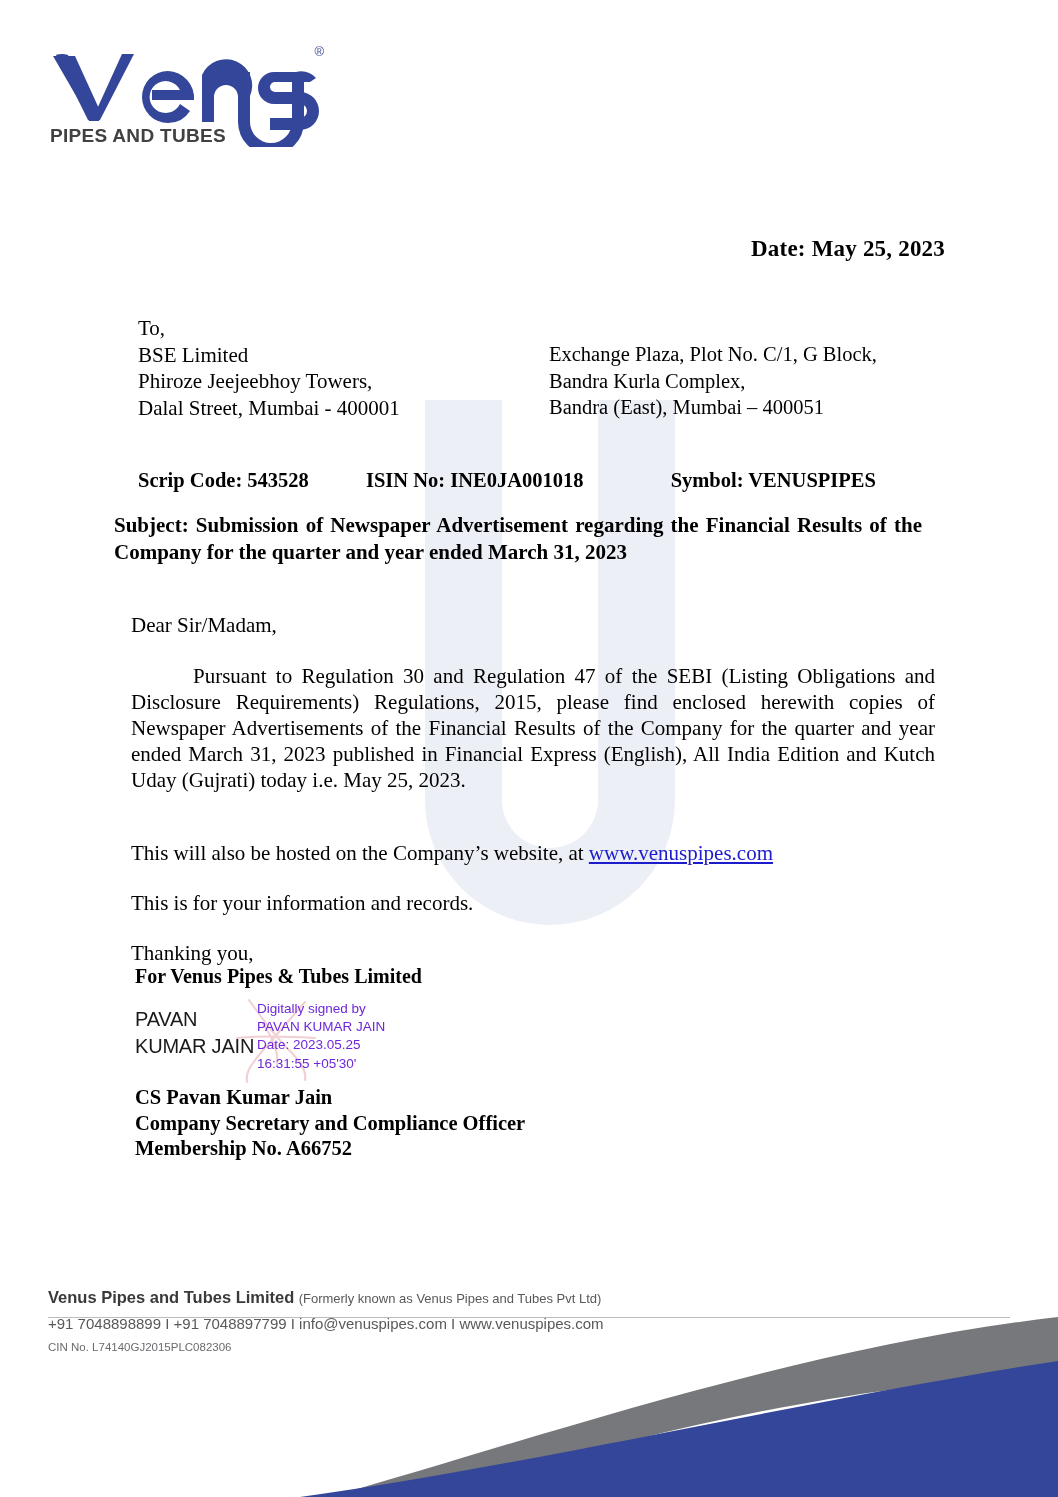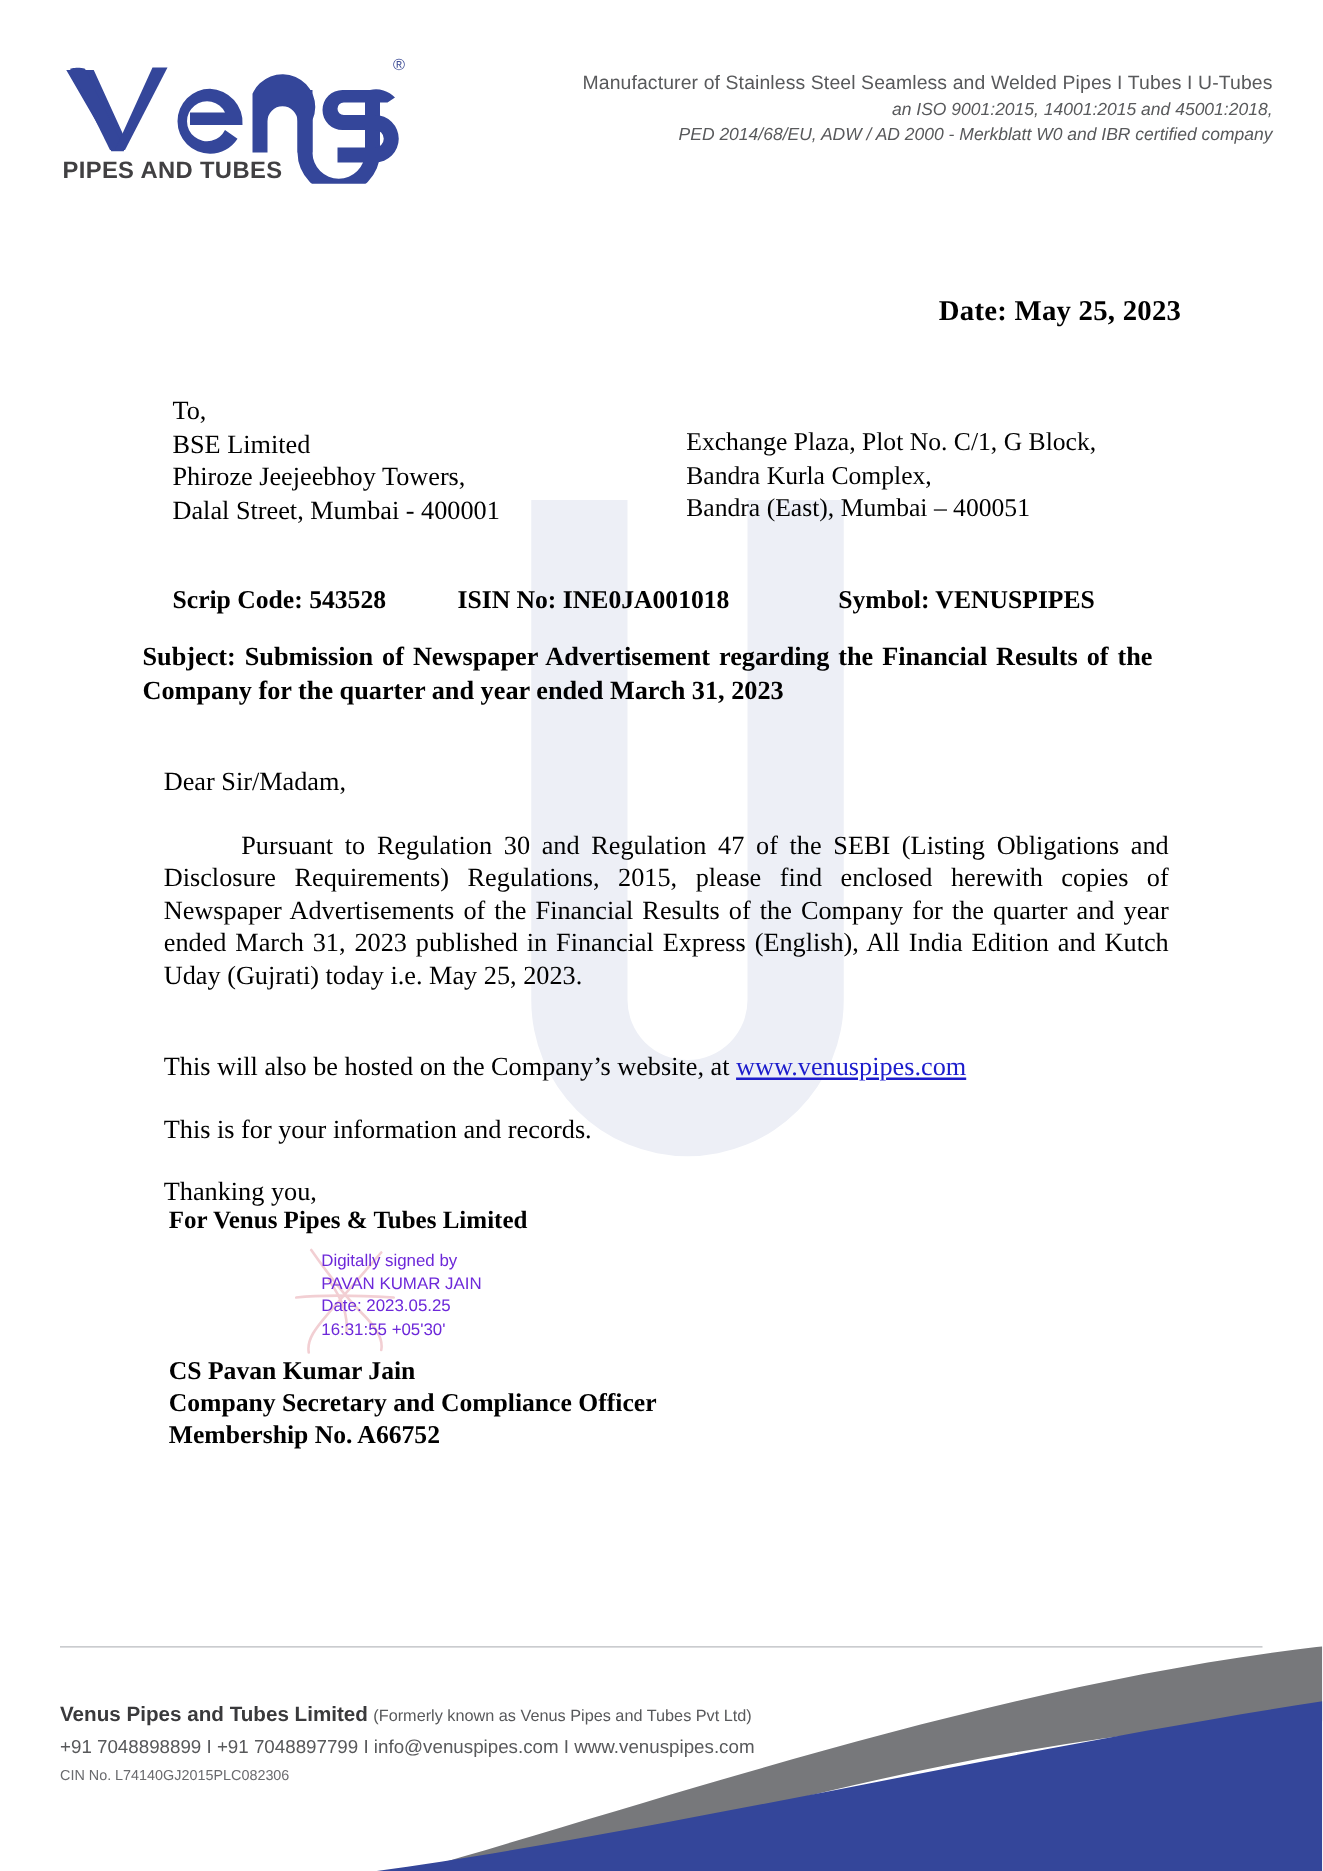--- a/index.html
+++ b/index.html
@@ -244,21 +244,21 @@
     left: 48px;
     top: 1317px;
     width: 962px;
     height: 1px;
     background: #b9bcc0;
     z-index: 3;
   }
   .footer-text {
     position: absolute;
     left: 48px;
-    top: 1360px;
+    top: 1285px;
     z-index: 4;
     font-family: "Liberation Sans", sans-serif;
     color: #58595b;
   }
   .f-l1 { font-size: 15.5px; line-height: 24px; white-space: nowrap; }
   .f-l1 b { color: #3a3a3c; font-size: 16.5px; }
   .f-l1 .small { font-size: 13px; }
   .f-l2 { font-size: 15px; line-height: 25px; white-space: nowrap; }
   .f-l3 { font-size: 15px; line-height: 25px; white-space: nowrap; }
   .f-l4 { font-size: 11.5px; line-height: 22px; white-space: nowrap; color: #6a6b6e; }
@@ -299,25 +299,20 @@
 
           <path d="M190 30 L190 80 A33 33 0 0 0 256 80 L256 30 L244 30 L244 80 A21 21 0 0 1 202 80 L202 30 Z"></path>
 
           <path d="M268 36 A21 21 0 0 0 248 30 L226 30 A16 16 0 0 0 226 62 L252 62 A7 7 0 0 1 252 76 L222 76 L222 88 L252 88 A19 19 0 0 0 252 50 L227 50 A5 5 0 0 1 227 40 L262 40 Z"></path>
         </g>
         <text x="2" y="100" font-family="Liberation Sans, sans-serif" font-size="19" font-weight="bold" fill="#414042" letter-spacing="0.3">PIPES AND TUBES</text>
       </svg>
       <span class="logo-reg">®</span>
     </div>
 
-    <div class="header-text">
-      <div class="header-line1">Manufacturer of Stainless Steel Seamless and Welded Pipes I Tubes I U-Tubes</div>
-      <div class="header-line2">an ISO 9001:2015, 14001:2015 and 45001:2018,</div>
-      <div class="header-line3">PED 2014/68/EU, ADW / AD 2000 - Merkblatt W0 and IBR certified company</div>
-    </div>
   </div>
 
   <div class="body-area">
 
     <div class="date-line">Date: May 25, 2023</div>
 
     <div class="addr-block">
       <div class="addr-left">
         <div>To,</div>
         <div>BSE Limited</div>
@@ -354,20 +349,24 @@
 
     <div class="sig-block">
       <svg class="sig-scrawl" viewBox="0 0 90 92" aria-hidden="true">
         <g fill="none" stroke="#E8A9B0" stroke-width="2.1" stroke-linecap="round">
           <path d="M16 6 C30 26 44 44 56 56 C66 66 74 76 72 86"></path>
           <path d="M72 8 C58 24 44 40 32 54 C22 66 12 76 14 88"></path>
           <path d="M4 44 C22 42 48 42 82 44"></path>
           <path d="M30 30 C40 44 46 58 44 72"></path>
         </g>
       </svg>
+      <div class="sig-name">
+        <div>PAVAN</div>
+        <div>KUMAR JAIN</div>
+      </div>
       <div class="sig-meta">
         <div>Digitally signed by</div>
         <div>PAVAN KUMAR JAIN</div>
         <div>Date: 2023.05.25</div>
         <div>16:31:55 +05'30'</div>
       </div>
     </div>
 
     <div class="signoff">
       <div>CS Pavan Kumar Jain</div>

